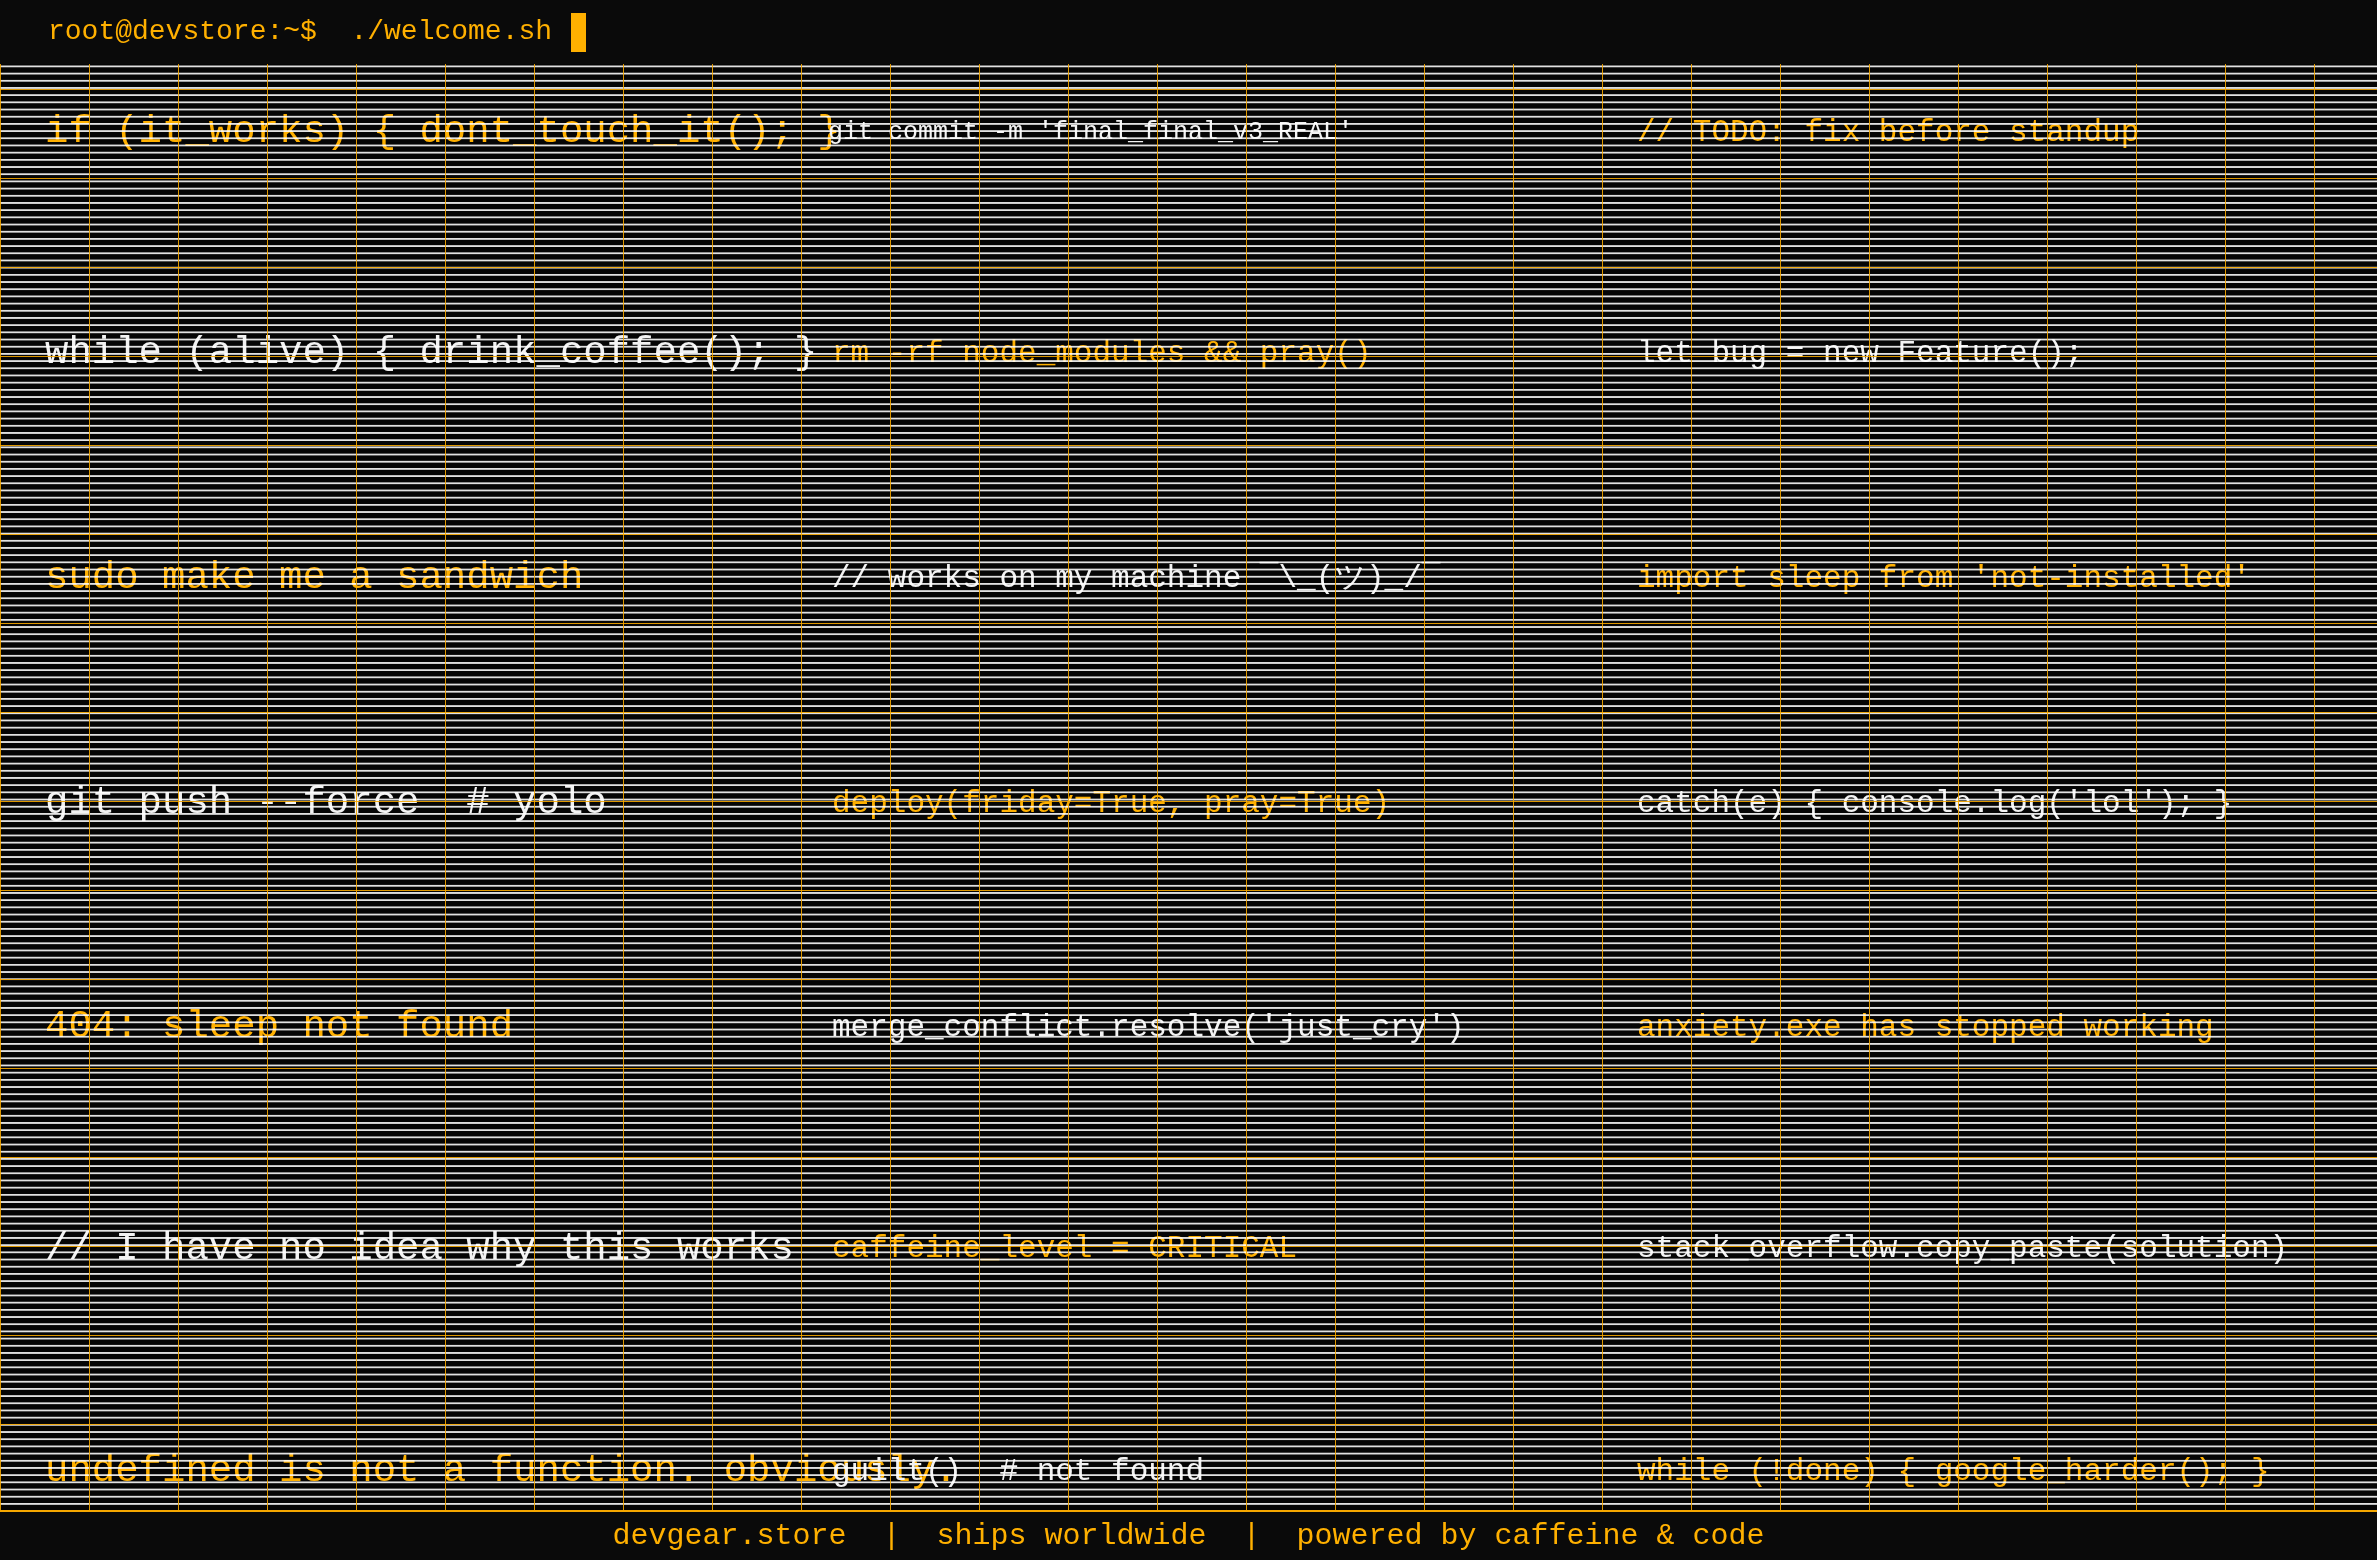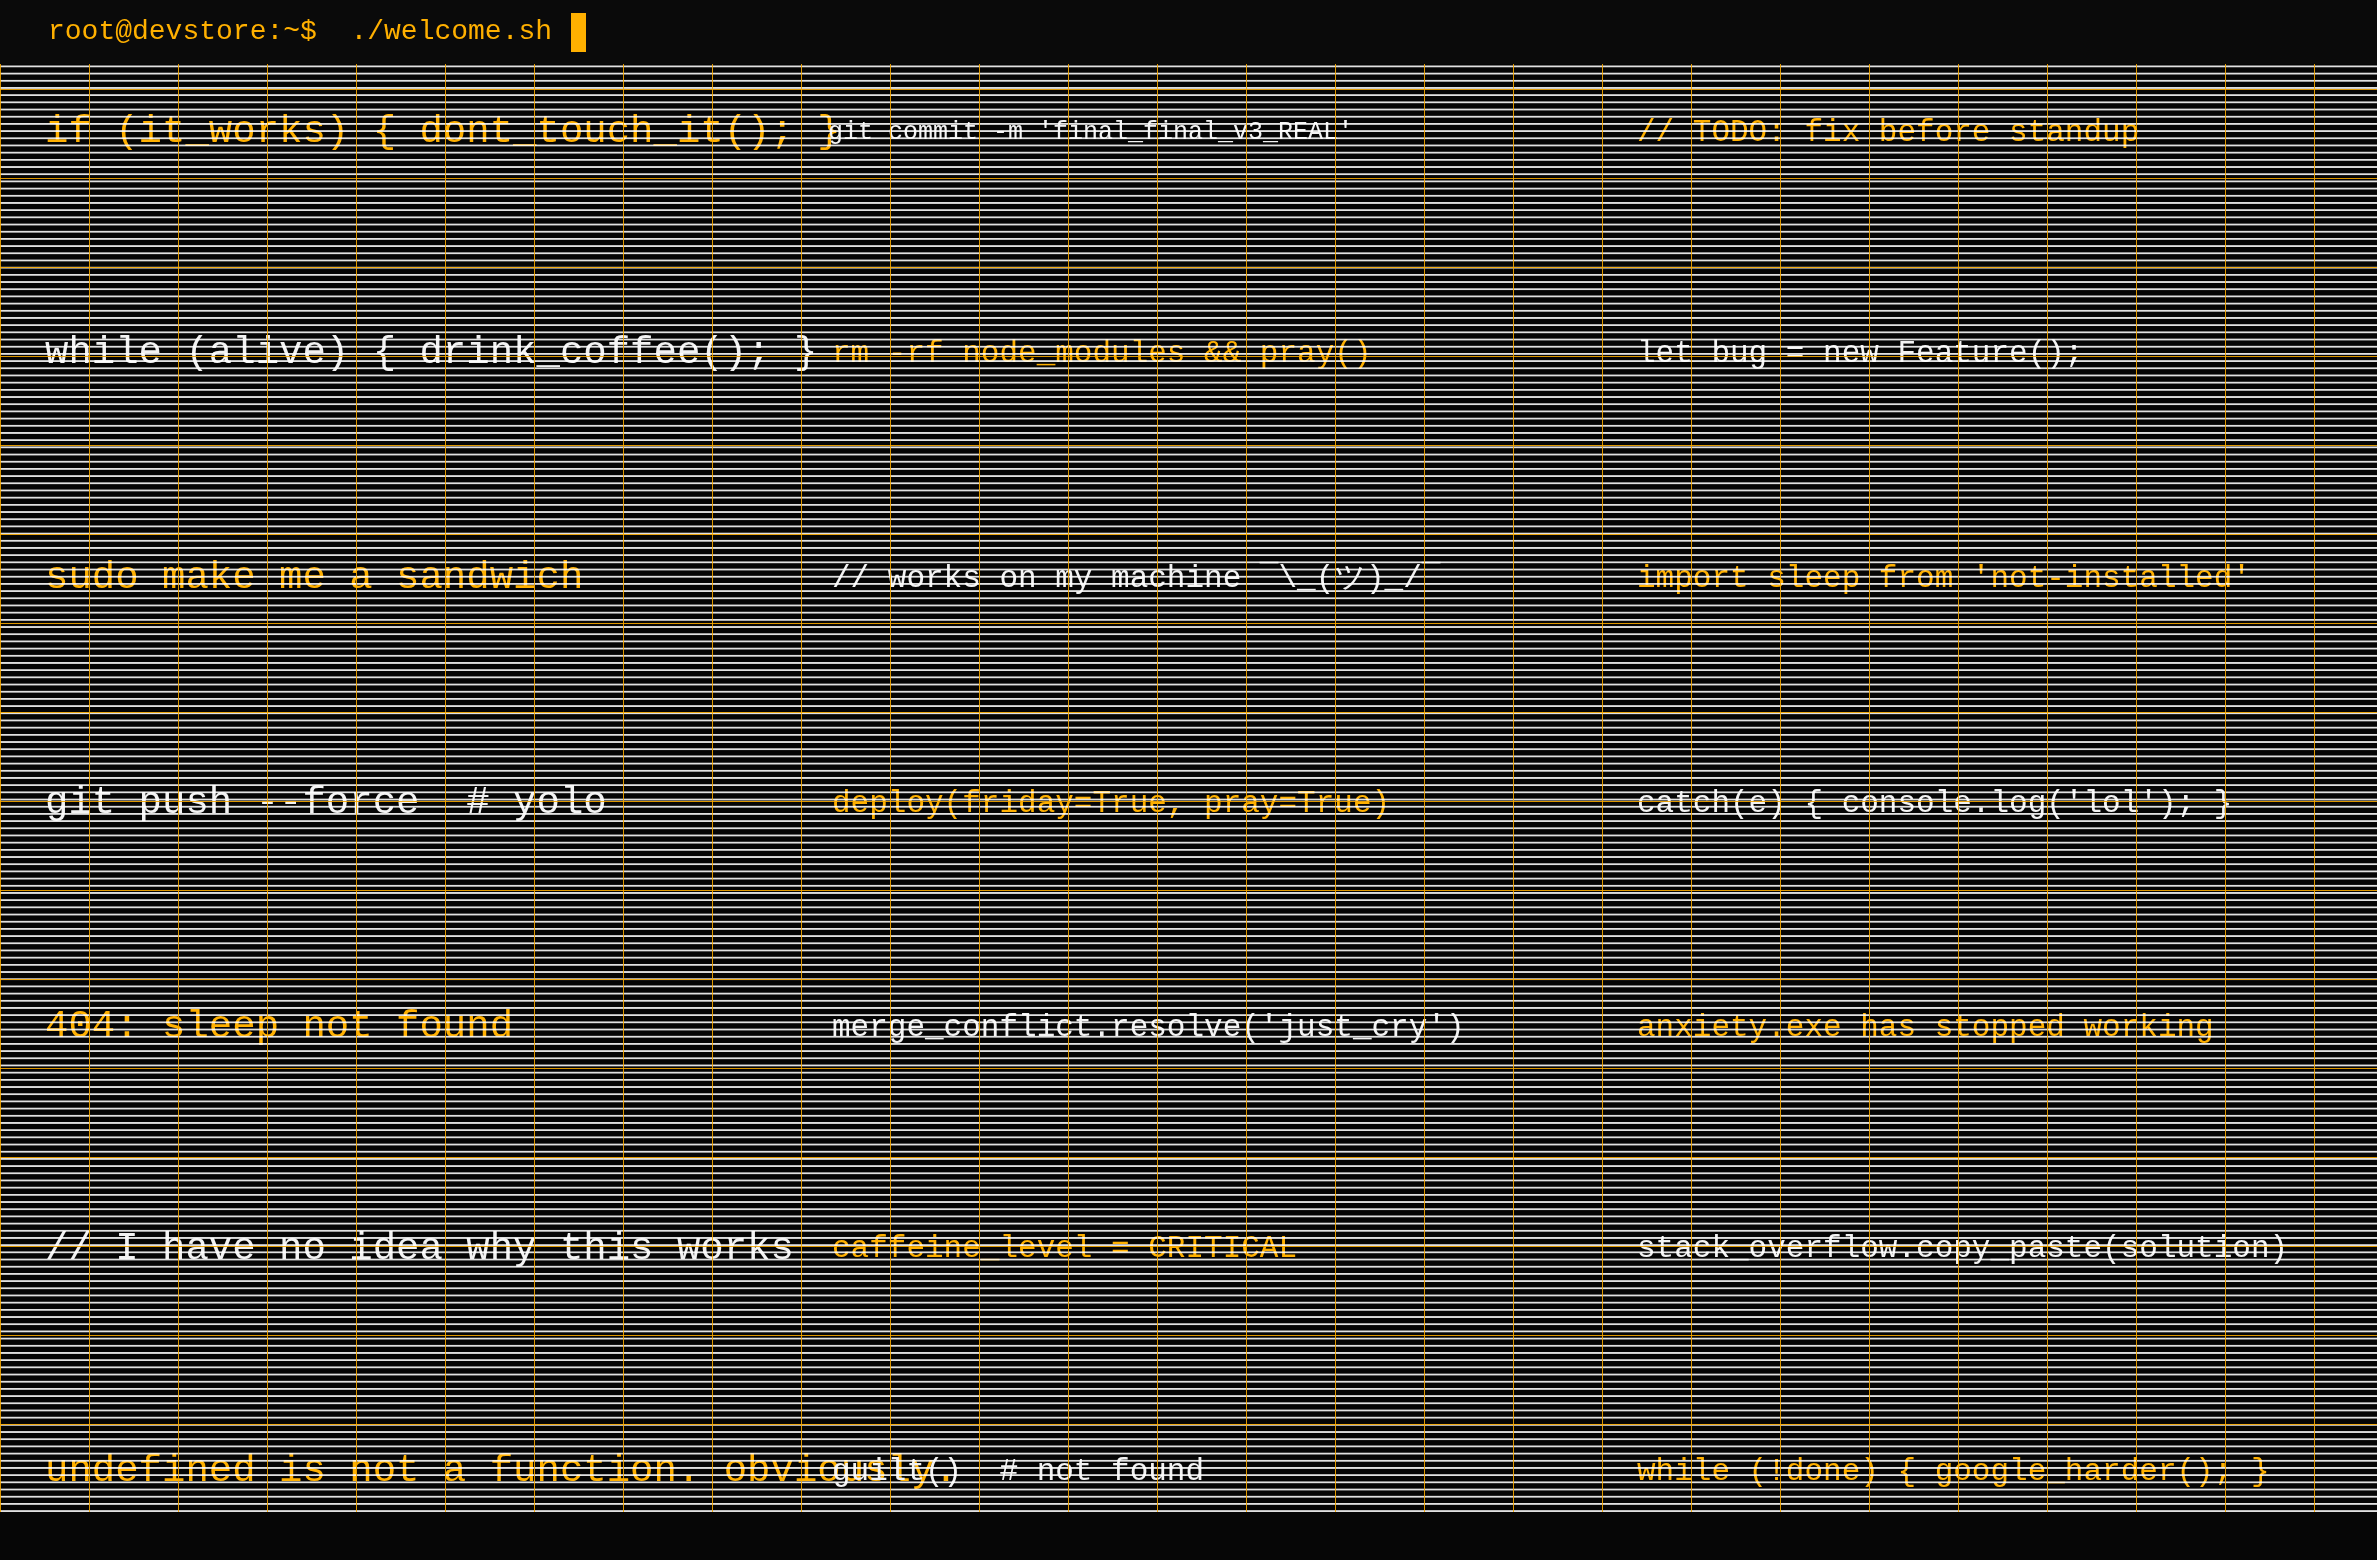--- a/index.html
+++ b/index.html
@@ -85,15 +85,18 @@
 
     <span class="snip white fz-l" style="left:45px;top:1166px;">// I have no idea why this works</span>
     <span class="snip amber fz-m" style="left:832px;top:1169px;">caffeine_level = CRITICAL</span>
     <span class="snip white fz-m" style="left:1637px;top:1169px;">stack_overflow.copy_paste(solution)</span>
 
     <span class="snip amber fz-l" style="left:45px;top:1388px;">undefined is not a function. obviously.</span>
     <span class="snip white fz-m" style="left:832px;top:1392px;">guilt()  # not found</span>
     <span class="snip amber fz-m" style="left:1637px;top:1392px;">while (!done) { google_harder(); }</span>
   </div>
 
+  <div id="footer-bar">
+    <span id="footer-text">devgear.store  |  ships worldwide  |  powered by caffeine &amp; code</span>
+  </div>
 
 </div>
 
 
 </body></html>

